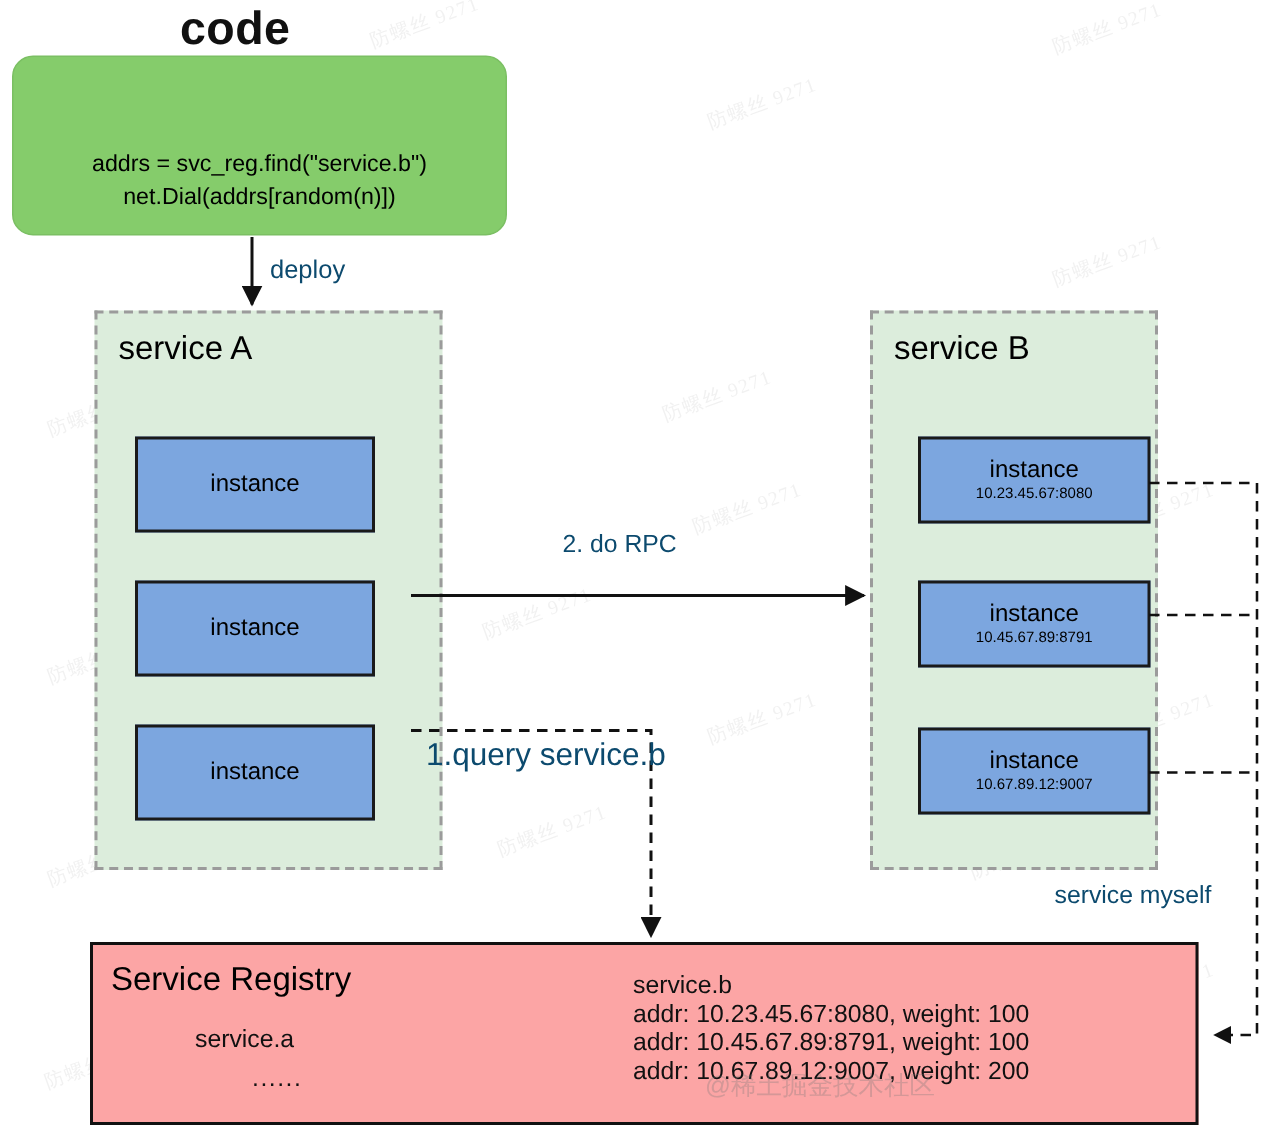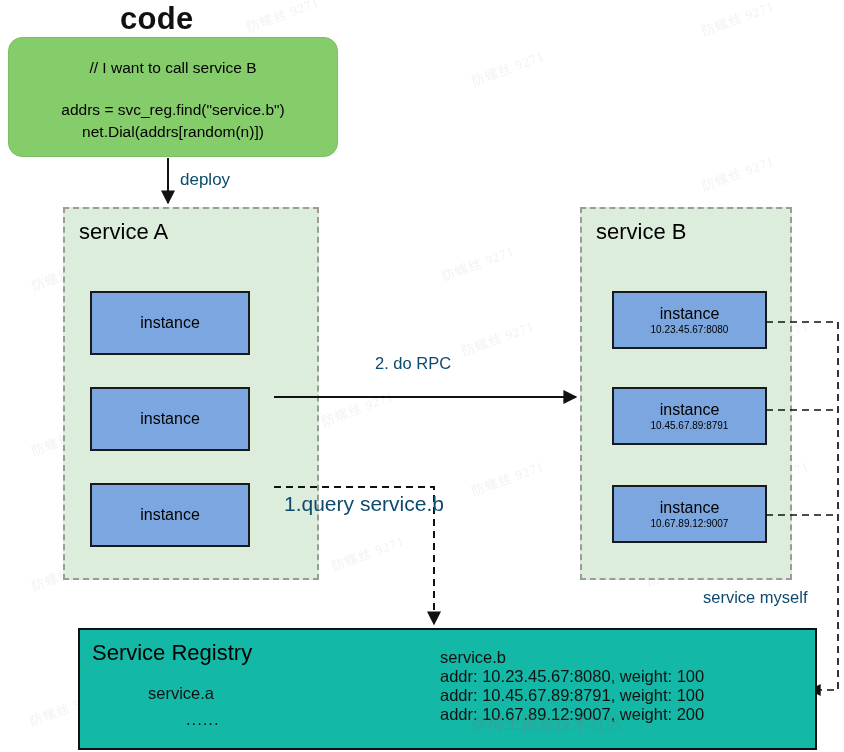--- a/index.html
+++ b/index.html
@@ -73,22 +73,22 @@
     left: 180px; top: 170px;
     font-size: 17px;
   }
 
   
   .svc-box {
     background: #dceddc;
     border: 2px dashed #9b9b9b;
     box-sizing: border-box;
   }
-  #service-a-box { left: 63px; top: 207px; width: 256px; height: 373px; }
-  #service-b-box { left: 580px; top: 207px; width: 212px; height: 373px; }
+  #service-a-box { left: 63px; top: 207px; width: 232px; height: 373px; }
+  #service-b-box { left: 580px; top: 207px; width: 192px; height: 373px; }
   .svc-title {
     position: absolute;
     left: 14px; top: 10px;
     font-size: 22px;
     color: #000;
     white-space: nowrap;
   }
 
   
   .inst {
@@ -127,23 +127,23 @@
     font-size: 16px;
     color: #0c4a6e;
     white-space: nowrap;
   }
   #rpc-label { left: 375px; top: 354px; font-size: 16.5px; }
   #query-label { left: 284px; top: 492px; font-size: 21px; }
   #register-label { left: 703px; top: 588px; font-size: 16.5px; }
 
   
   #registry-box {
-    left: 78px; top: 628px;
+    left: 60px; top: 628px;
     width: 739px; height: 122px;
-    background: #14b8a6;
+    background: #fca5a5;
     border: 2px solid #111111;
     box-sizing: border-box;
   }
   #registry-title {
     position: absolute;
     left: 12px; top: 10px;
     font-size: 22px;
     color: #000;
   }
   #reg-service-a {
@@ -190,21 +190,20 @@
   <div class="wm" style="left:645px; top:560px;">防螺丝 9271</div>
   <div class="wm" style="left:185px; top:640px;">防螺丝 9271</div>
   <div class="wm" style="left:430px; top:636px;">防螺丝 9271</div>
   <div class="wm" style="left:735px; top:650px;">防螺丝 9271</div>
   <div class="wm" style="left:28px;  top:700px;">防螺丝 9271</div>
   <div class="wm" style="left:118px; top:690px;">防螺丝 9271</div>
 
   <div class="abs" id="code-title">code</div>
 
   <div class="abs" id="code-box">
-    <div class="code-line" id="code-comment">// I want to call service B</div>
     <div class="code-line" id="code-l1">addrs = svc_reg.find("service.b")</div>
     <div class="code-line" id="code-l2">net.Dial(addrs[random(n)])</div>
   </div>
 
   <div class="lbl" id="deploy-label">deploy</div>
 
   <div class="abs svc-box" id="service-a-box">
     <div class="svc-title">service A</div>
 
     <div class="inst inst-a" id="inst-a-0">

